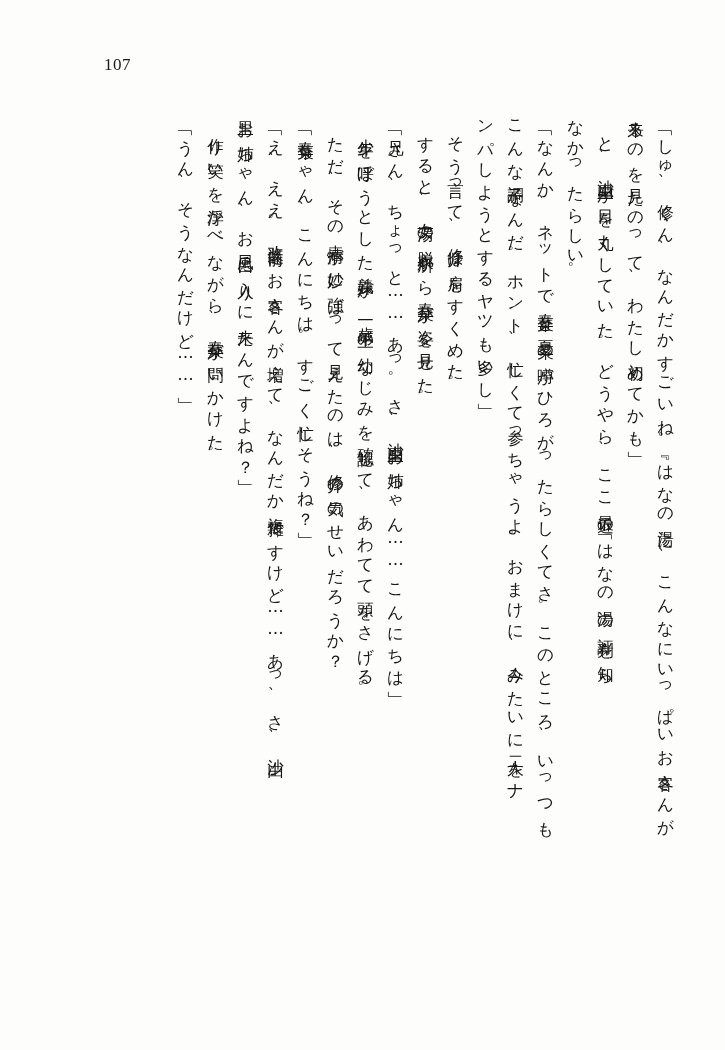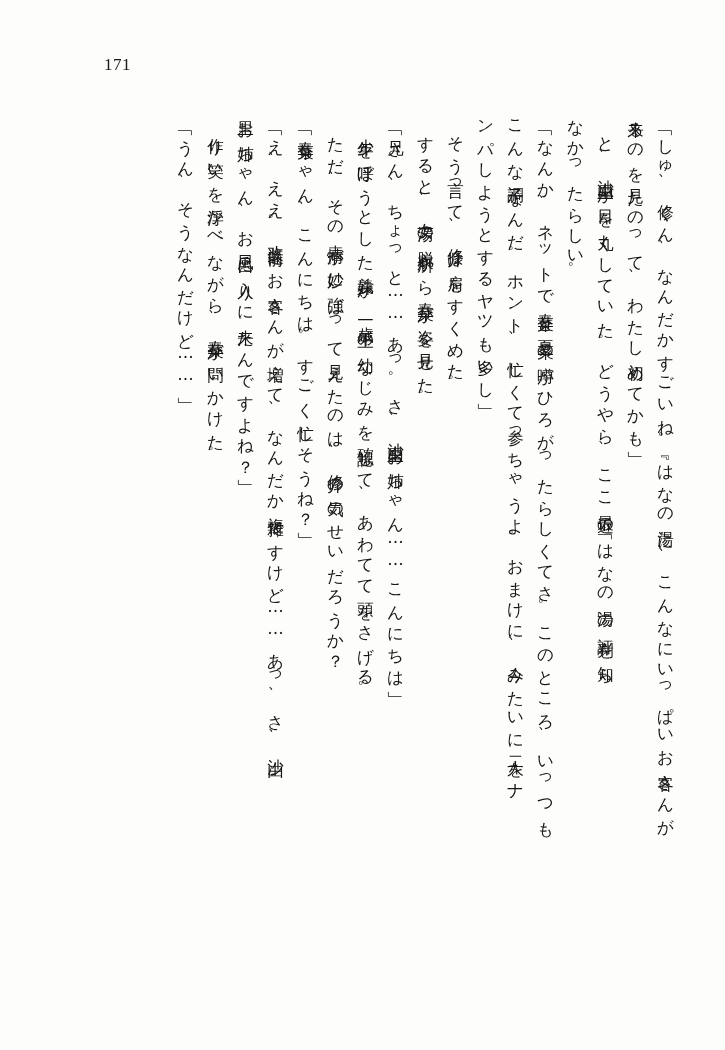--- a/index.html
+++ b/index.html
@@ -58,21 +58,21 @@
   }
   .vline.indent {
     padding-top: 17px;
     box-sizing: border-box;
   }
 </style>
 </head>
 <body>
 
 <div class="page">
-  <div class="page-number">171</div>
+  <div class="page-number">107</div>
   <div class="text-body">
     <div class="vline indent">「しゅ、修くん、なんだかすごいね。『はなの湯』に、こんなにいっぱいお客さんが</div>
     <div class="vline">来るのを見たのって、わたし初めてかも」</div>
     <div class="vline indent">と、沙由里が目を丸くしていた。どうやら、ここ最近の「はなの湯」の評判を知ら</div>
     <div class="vline">なかったらしい。</div>
     <div class="vline indent">「なんか、ネットで春菜と夏菜の噂がひろがったらしくてさ。このところ、いっつも</div>
     <div class="vline">こんな調子なんだ。ホント、忙しくて参っちゃうよ。おまけに、今みたいに二人をナ</div>
     <div class="vline">ンパしようとするヤツも多いし」</div>
     <div class="vline indent">そう言って、修介は肩をすくめた。</div>
     <div class="vline indent">すると、女湯の脱衣所から春菜が姿を見せた。</div>

